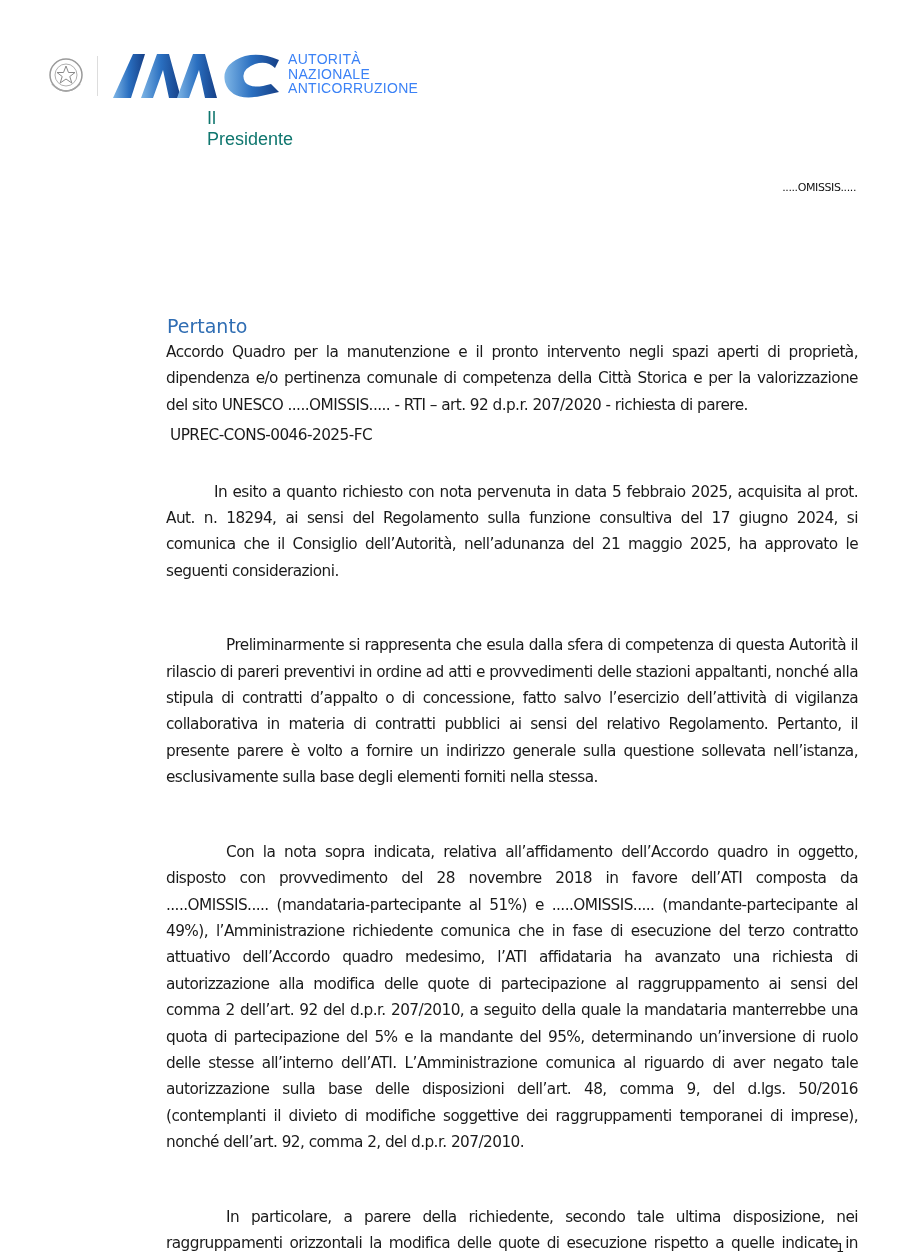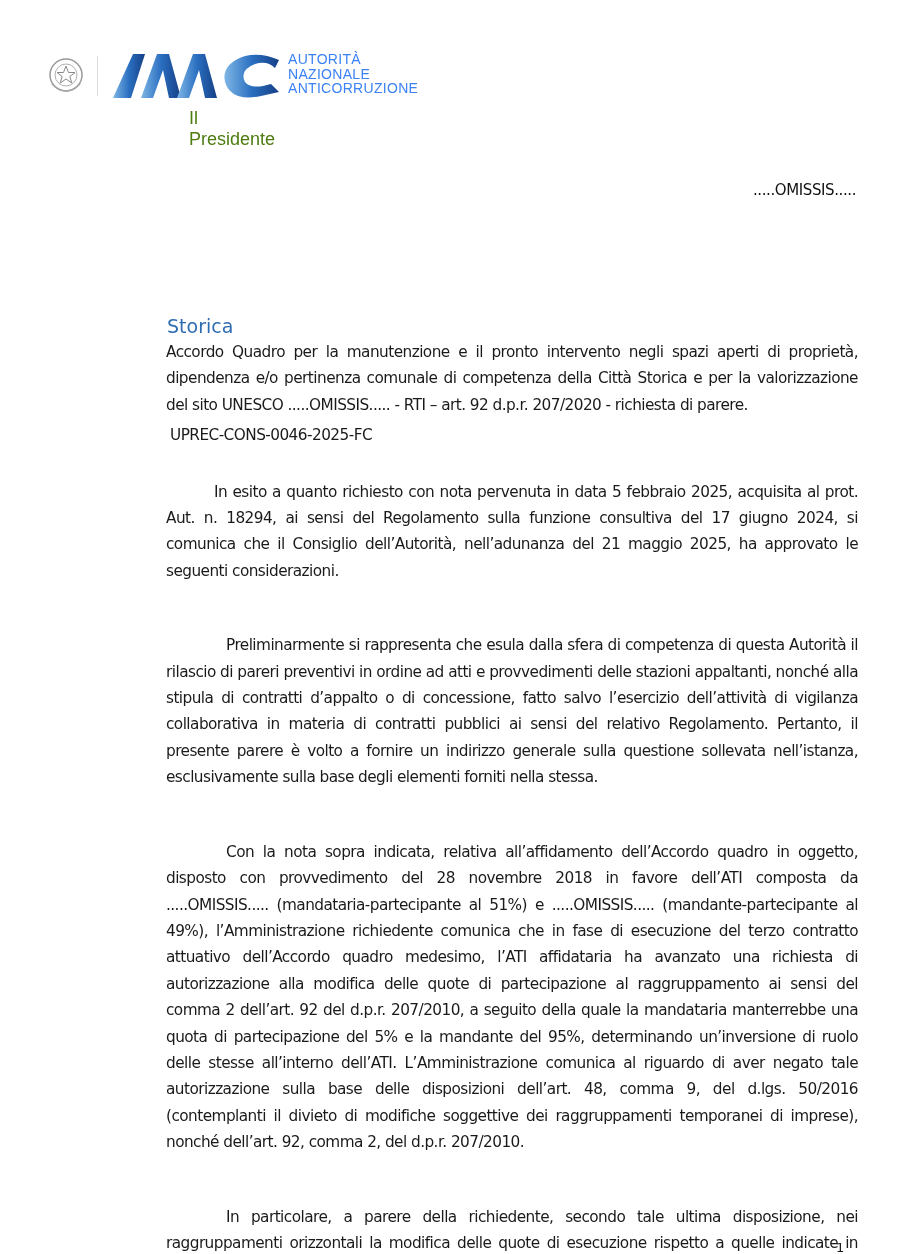--- a/index.html
+++ b/index.html
@@ -3,22 +3,22 @@
 <meta charset="utf-8">
 <style>
   html, body { margin:0; padding:0; background:#fff; }
   body { width:924px; height:1254px; position:relative; overflow:hidden;
          font-family:"Liberation Sans", sans-serif; color:#1a1a1a; }
   .logo-area { position:absolute; left:46px; top:52px; }
   .emblem { position:absolute; left:0; top:2px; width:40px; height:44px; }
   .sep { position:absolute; left:51px; top:4px; width:1px; height:40px; background:#ddd; }
   .anac-mark { position:absolute; left:65px; top:0px; width:172px; height:48px; }
   .org-name { position:absolute; left:242px; top:0px; color:#3b82f6; font-size:14px; line-height:14.5px; letter-spacing:0.3px; }
-  .president { position:absolute; left:143px; top:56px; color:#4d7c0f; font-size:18px; }
-  .omissis-top { position:absolute; right:68px; top:181px; font-size:15px; color:#111; font-family:"DejaVu Sans", sans-serif; letter-spacing:-0.4px;}
+  .president { position:absolute; left:161px; top:56px; color:#0f766e; font-size:18px; }
+  .omissis-top { position:absolute; right:68px; top:181px; font-size:11px; color:#111; font-family:"DejaVu Sans", sans-serif; letter-spacing:-0.4px;}
   .content { position:absolute; left:166px; width:692px; top:313px; font-size:15.3px; line-height:26.4px; font-family:"DejaVu Sans", sans-serif; letter-spacing:-0.55px; }
   .oggetto-title { color:#2f6db3; font-size:19px; line-height:26px; margin:0 0 0 1px; letter-spacing:0; }
   .subject { text-align:justify; margin:0; }
   .line { margin:4px; }
   .bold { font-weight:bold; }
   .spacer { height:26px; }
   .para { margin:0; text-align:justify; text-indent:48px; }
   .para.indent2 { text-indent:60px;margin-top:48px; }
   .page-num { position:absolute; left:836px; top:1240px; font-size:13px; font-family:"DejaVu Sans", sans-serif; }
 </style>
@@ -50,21 +50,21 @@
     <div>AUTORITÀ</div>
     <div>NAZIONALE</div>
     <div>ANTICORRUZIONE</div>
   </div>
   <div class="president">Il Presidente</div>
 </div>
 
 <div class="omissis-top">.....OMISSIS.....</div>
 
 <div class="content">
-  <div class="oggetto-title">Storica</div>
+  <div class="oggetto-title">Pertanto</div>
   <p class="subject">Accordo Quadro per la manutenzione e il pronto intervento negli spazi aperti di proprietà, dipendenza e/o pertinenza comunale di competenza della Città Storica e per la valorizzazione del sito UNESCO .....OMISSIS..... - RTI – art. 92 d.p.r. 207/2020 - richiesta di parere.</p>
   <p class="line">UPREC-CONS-0046-2025-FC</p>
   <div class="spacer"></div>
   <p class="para">In esito a quanto richiesto con nota pervenuta in data 5 febbraio 2025, acquisita al prot. Aut. n. 18294, ai sensi del Regolamento sulla funzione consultiva del 17 giugno 2024, si comunica che il Consiglio dell’Autorità, nell’adunanza del 21 maggio 2025, ha approvato le seguenti considerazioni.</p>
   <p class="para indent2">Preliminarmente si rappresenta che esula dalla sfera di competenza di questa Autorità il rilascio di pareri preventivi in ordine ad atti e provvedimenti delle stazioni appaltanti, nonché alla stipula di contratti d’appalto o di concessione, fatto salvo l’esercizio dell’attività di vigilanza collaborativa in materia di contratti pubblici ai sensi del relativo Regolamento. Pertanto, il presente parere è volto a fornire un indirizzo generale sulla questione sollevata nell’istanza, esclusivamente sulla base degli elementi forniti nella stessa.</p>
   <p class="para indent2">Con la nota sopra indicata, relativa all’affidamento dell’Accordo quadro in oggetto, disposto con provvedimento del 28 novembre 2018 in favore dell’ATI composta da .....OMISSIS..... (mandataria-partecipante al 51%) e .....OMISSIS..... (mandante-partecipante al 49%), l’Amministrazione richiedente comunica che in fase di esecuzione del terzo contratto attuativo dell’Accordo quadro medesimo, l’ATI affidataria ha avanzato una richiesta di autorizzazione alla modifica delle quote di partecipazione al raggruppamento ai sensi del comma 2 dell’art. 92 del d.p.r. 207/2010, a seguito della quale la mandataria manterrebbe una quota di partecipazione del 5% e la mandante del 95%, determinando un’inversione di ruolo delle stesse all’interno dell’ATI. L’Amministrazione comunica al riguardo di aver negato tale autorizzazione sulla base delle disposizioni dell’art. 48, comma 9, del d.lgs. 50/2016 (contemplanti il divieto di modifiche soggettive dei raggruppamenti temporanei di imprese), nonché dell’art. 92, comma 2, del d.p.r. 207/2010.</p>
   <p class="para indent2">In particolare, a parere della richiedente, secondo tale ultima disposizione, nei raggruppamenti orizzontali la modifica delle quote di esecuzione rispetto a quelle indicate in sede di offerta (fatta salva la verifica dei requisiti di qualificazione necessari), trova un limite nella misura minima del 40 per cento della qualificazione ed esecuzione che deve sussistere in capo alla mandataria, la quale “in ogni caso assume, in sede di offerta, i requisiti in misura percentuale superiore rispetto a ciascuna delle mandanti con riferimento alla specifica gara”. A parere dell’Amministrazione, inoltre, l’accoglimento della predetta richiesta, determinerebbe una</p>
 </div>
 
 <div class="page-num">1</div>

